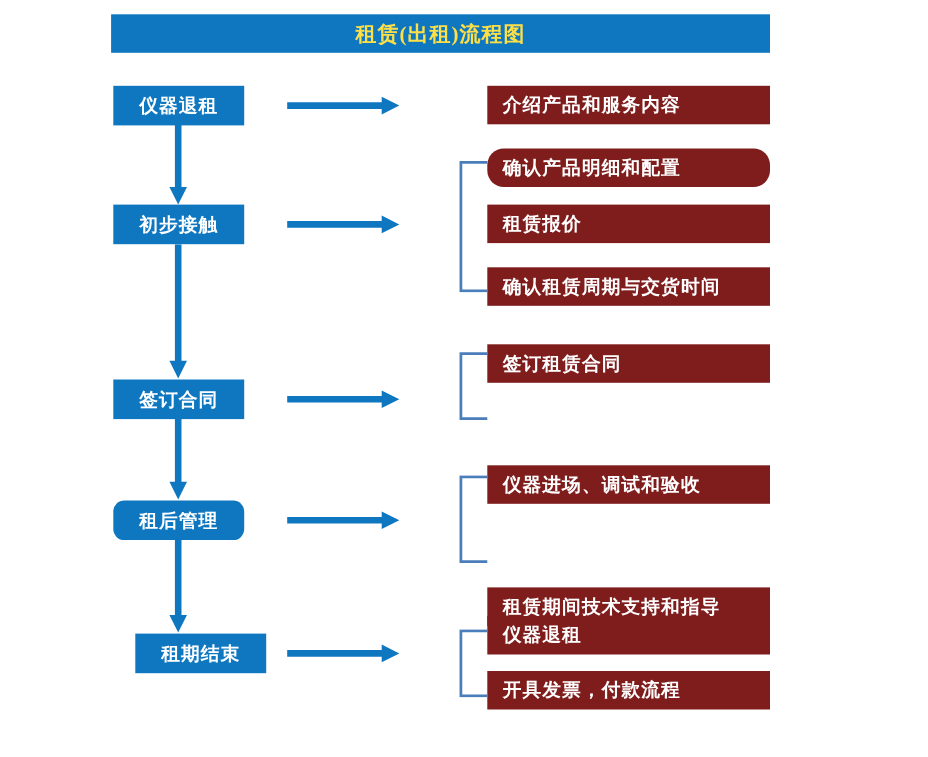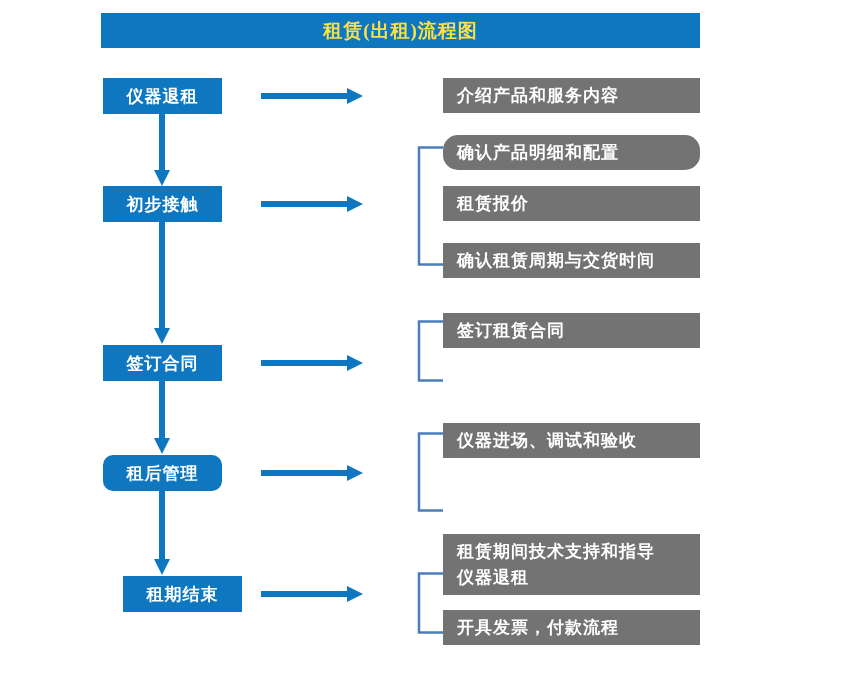--- a/index.html
+++ b/index.html
@@ -57,21 +57,21 @@
     letter-spacing: 1px;
     white-space: nowrap;
   }
 
   
   .detail-box {
     position: absolute;
     left: 443px;
     width: 257px;
     height: 35px;
-    background: #737373;
+    background: #7f1d1d;
     color: #ffffff;
     display: flex;
     align-items: center;
     font-size: 17px;
     font-weight: bold;
     padding-left: 14px;
     box-sizing: border-box;
     letter-spacing: 1px;
     white-space: nowrap;
   }

